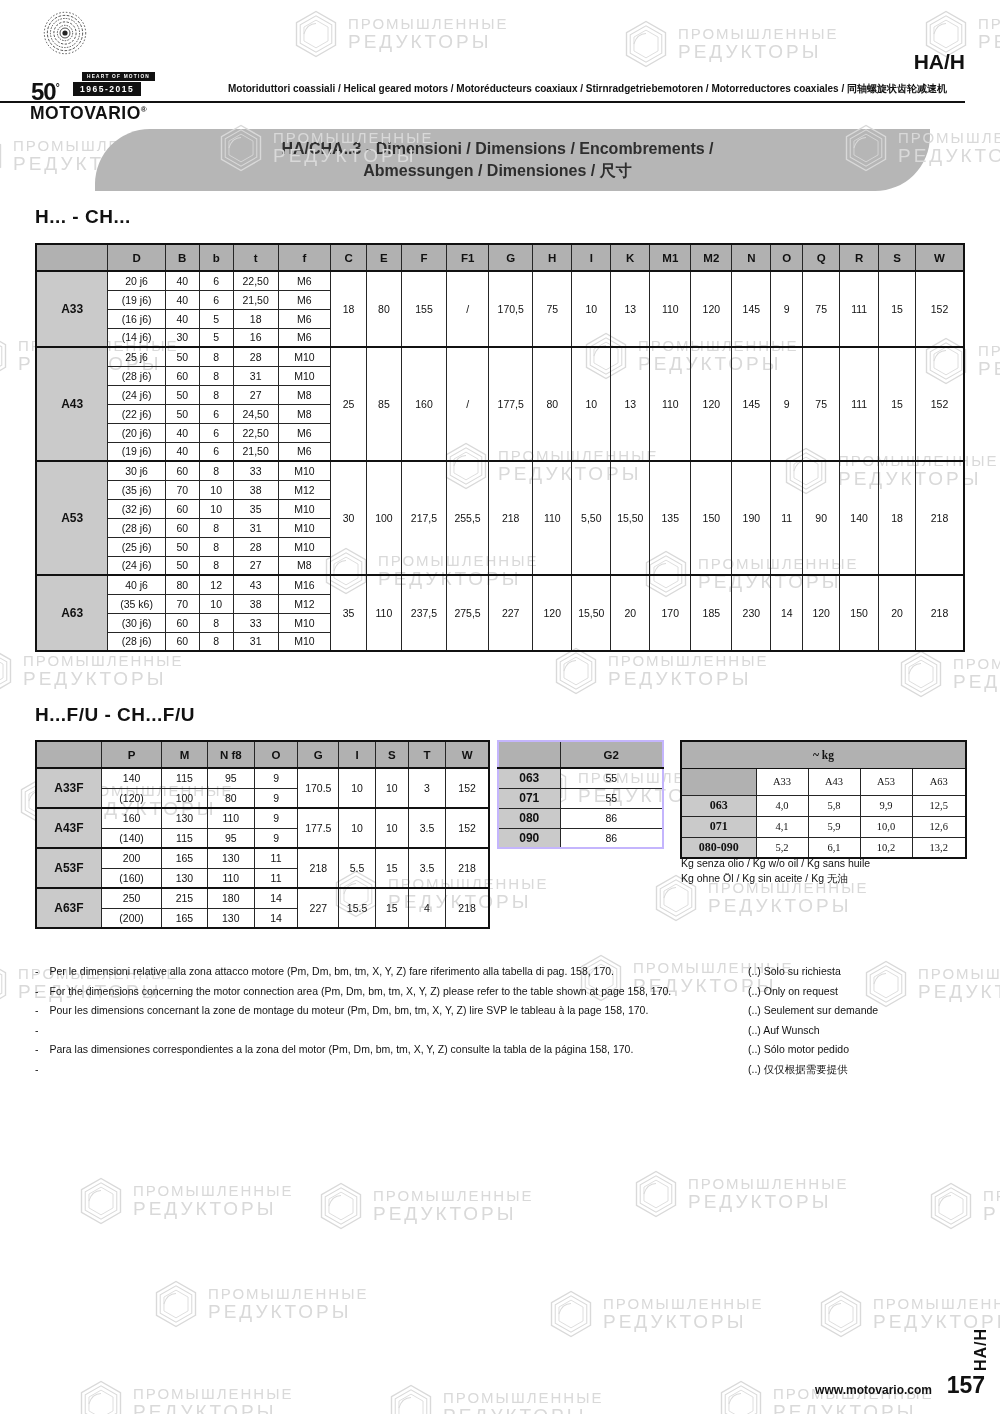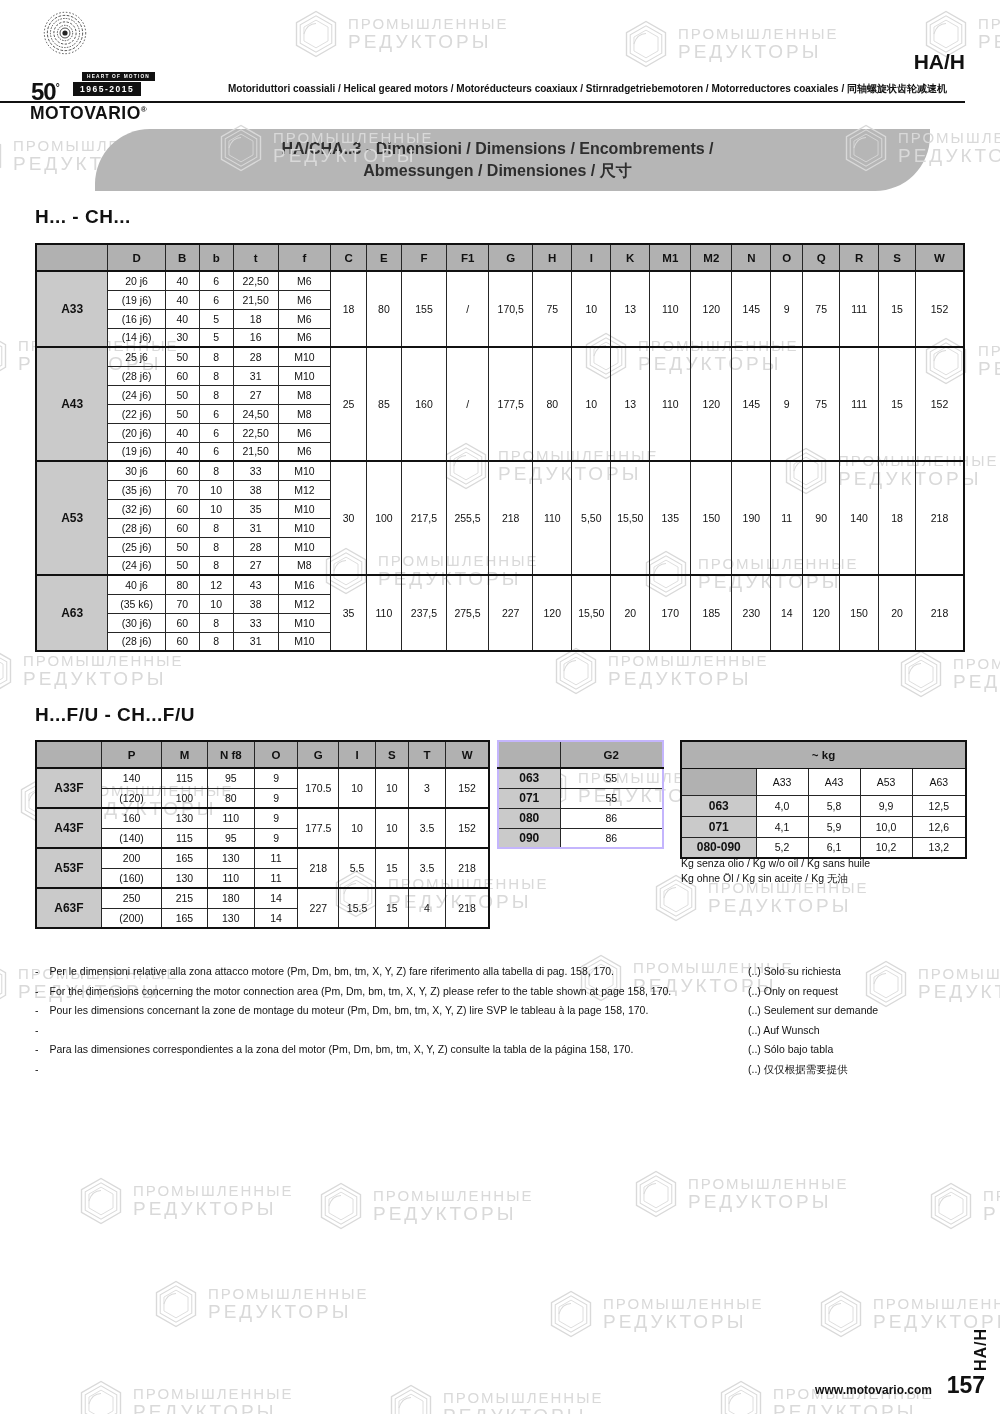--- a/index.html
+++ b/index.html
@@ -57,21 +57,21 @@
   #dim-table tbody tr{height:19px;}
   #dim-table thead th{border-bottom:2px solid #111;}
   #fu-table{left:35px;top:740px;width:455px;border:2px solid #111;}
   #fu-table tbody tr{height:20px;}
   #fu-table thead th{border-bottom:2px solid #111;}
   tr.group-start th, tr.group-start td{border-top:2px solid #111;}
   #g2-table{left:497px;top:740px;width:165px;border:2px solid #c4b5fd;}
   #g2-table tbody tr{height:20px;}
   #g2-table thead th{border-bottom:2px solid #111;}
   #kg-table{left:680px;top:740px;width:285px;border:2px solid #111;}
-  #kg-table tr{height:21px;}
+  #kg-table tr{height:21px;font-family:Liberation Serif, serif;}
   #kg-table .kg-colhead{font-size:10.5px;font-weight:normal;background:#fff;}
   #kg-table thead th.span-head{border-bottom:1.5px solid #111;}
   .kg-notes{position:absolute;left:681px;top:856px;font-size:10.5px;line-height:15px;z-index:2;}
   
   .footnotes{position:absolute;left:35px;top:962px;z-index:2;}
   .footnotes-right{position:absolute;left:748px;top:962px;z-index:2;}
   .fn-list{list-style:none;margin:0;padding:0;}
   .fn-list li{display:flex;gap:11px;font-size:10.5px;line-height:19.5px;white-space:nowrap;}
   .fn-dash{flex:0 0 auto;}
   
@@ -1063,21 +1063,21 @@
         <li>
           <span>(..) Only on request</span>
         </li>
         <li>
           <span>(..) Seulement sur demande</span>
         </li>
         <li>
           <span>(..) Auf Wunsch</span>
         </li>
         <li>
-          <span>(..) Sólo bajo tabla</span>
+          <span>(..) Sólo motor pedido</span>
         </li>
         <li>
           <span>(..) 仅仅根据需要提供</span>
         </li>
       </ul>
   </div>
 
   <div class="website">www.motovario.com</div>
   <div class="page-number">157</div>
   <div class="side-tab">HA/H</div>

